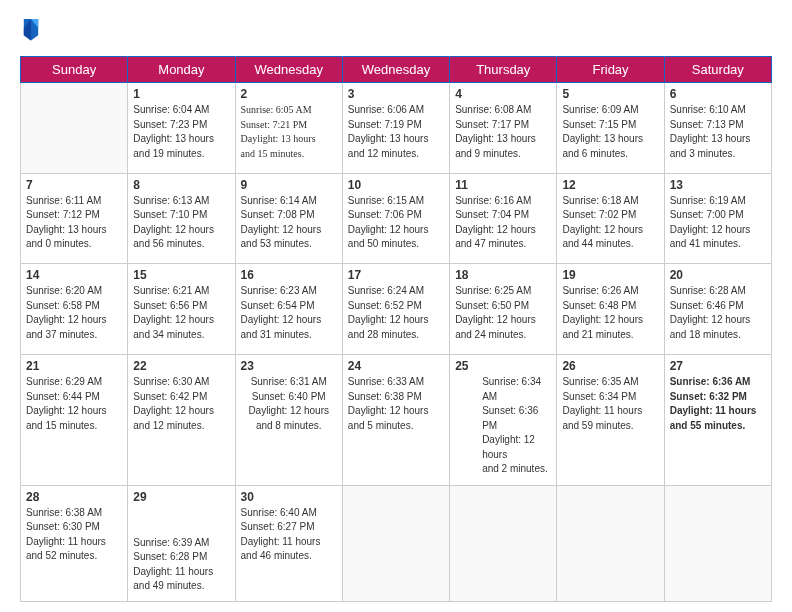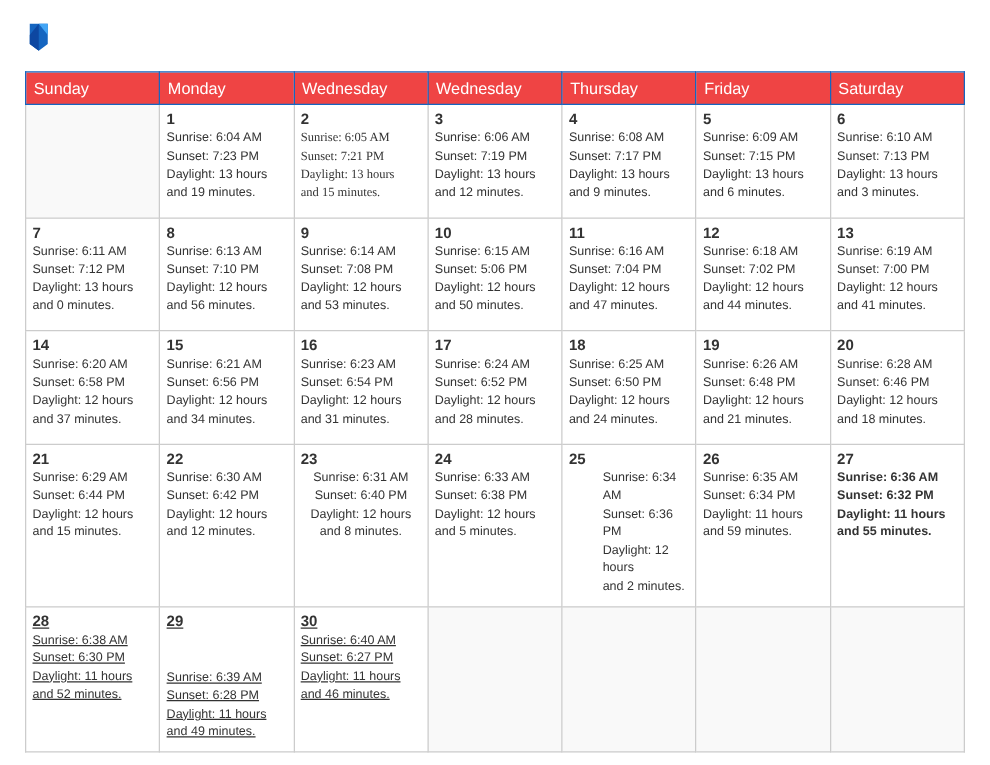--- a/index.html
+++ b/index.html
@@ -58,23 +58,23 @@
       color: #555;
     }
     .calendar {
       flex: 1;
       border: 1px solid #ccc;
       border-collapse: collapse;
       width: 100%;
       table-layout: fixed;
     }
     .calendar th {
-      background-color: #ef4444;
+      background-color: #be185d;
       color: #fff;
-      text-align: left;
+      text-align: center;
       padding: 5px 6px;
       font-size: 13px;
       font-weight: normal;
       border: 1px solid #1565C0;
     }
     .calendar td {
       vertical-align: top;
       border: 1px solid #ccc;
       padding: 4px 5px;
       font-size: 9.5px;
@@ -90,21 +90,20 @@
     .day-info {
       font-size: 10px;
       line-height: 1.45;
       color: #333;
     }
     .empty-cell {
       background: #f9f9f9;
     }
     .last-row td {
       height: 80px;
-      text-decoration: underline;
     }
   </style>
 </head>
 <body>
 
 <div class="page">
   <div class="header">
     <div class="logo">
       <div>
         <svg class="logo-icon" viewBox="0 0 20 28">
@@ -200,21 +199,21 @@
           <td>
             <span class="day-num">9</span>
             <div class="day-info" style="white-space: pre-line;">Sunrise: 6:14 AM
 Sunset: 7:08 PM
 Daylight: 12 hours
 and 53 minutes.</div>
           </td>
           <td>
             <span class="day-num">10</span>
             <div class="day-info" style="white-space: pre-line;">Sunrise: 6:15 AM
-Sunset: 5:06 PM
+Sunset: 7:06 PM
 Daylight: 12 hours
 and 50 minutes.</div>
           </td>
           <td>
             <span class="day-num">11</span>
             <div class="day-info" style="white-space: pre-line;">Sunrise: 6:16 AM
 Sunset: 7:04 PM
 Daylight: 12 hours
 and 47 minutes.</div>
           </td>

